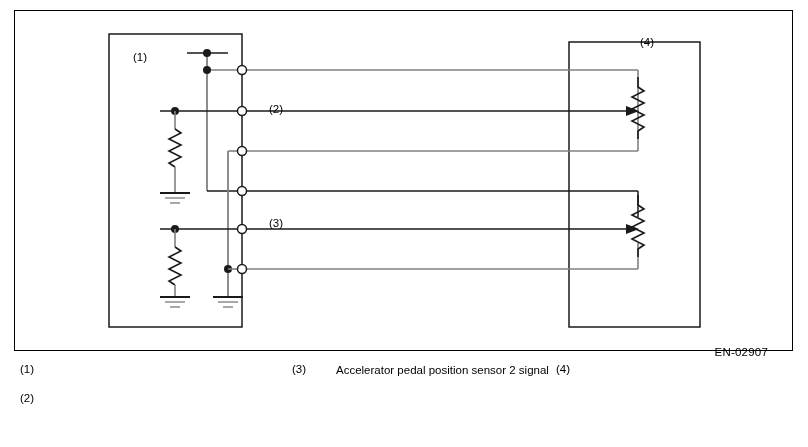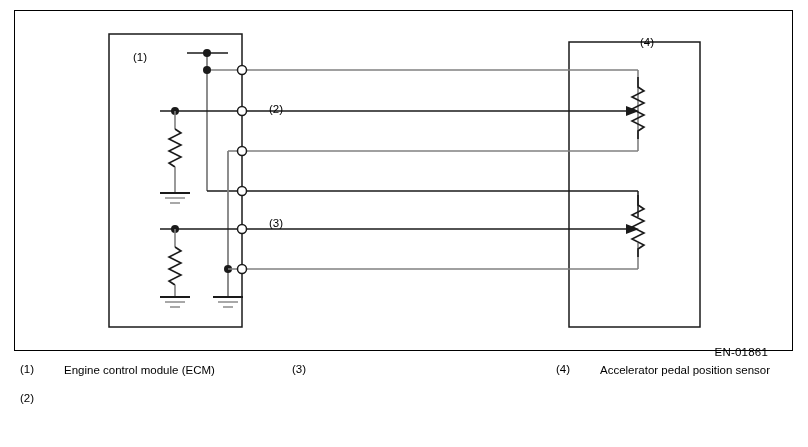--- a/index.html
+++ b/index.html
@@ -196,44 +196,43 @@
       <circle cx="227" cy="218" r="4.5" fill="#ffffff" stroke="#1a1a1a" stroke-width="1.5"></circle>
       <circle cx="227" cy="258" r="4.5" fill="#ffffff" stroke="#1a1a1a" stroke-width="1.5"></circle>
 
     </svg>
 
     <div class="callout" id="callout-1">(1)</div>
     <div class="callout" id="callout-2">(2)</div>
     <div class="callout" id="callout-3">(3)</div>
     <div class="callout" id="callout-4">(4)</div>
 
-    <div id="figure-code">EN-01861</div>
+    <div id="figure-code">EN-02907</div>
 
   </div>
 
   <div id="legend">
 
     <div class="legend-col" id="legend-col-a">
       <div class="legend-entry">
         <span class="legend-num">(1)</span>
-        <span class="legend-text">Engine control module (ECM)</span>
       </div>
       <div class="legend-entry">
         <span class="legend-num">(2)</span>
       </div>
     </div>
 
     <div class="legend-col" id="legend-col-b">
       <div class="legend-entry">
         <span class="legend-num">(3)</span>
+        <span class="legend-text">Accelerator pedal position sensor 2 signal</span>
       </div>
     </div>
 
     <div class="legend-col" id="legend-col-c">
       <div class="legend-entry">
         <span class="legend-num">(4)</span>
-        <span class="legend-text">Accelerator pedal position sensor</span>
       </div>
     </div>
 
   </div>
 
 </div>
 
 </body></html>

